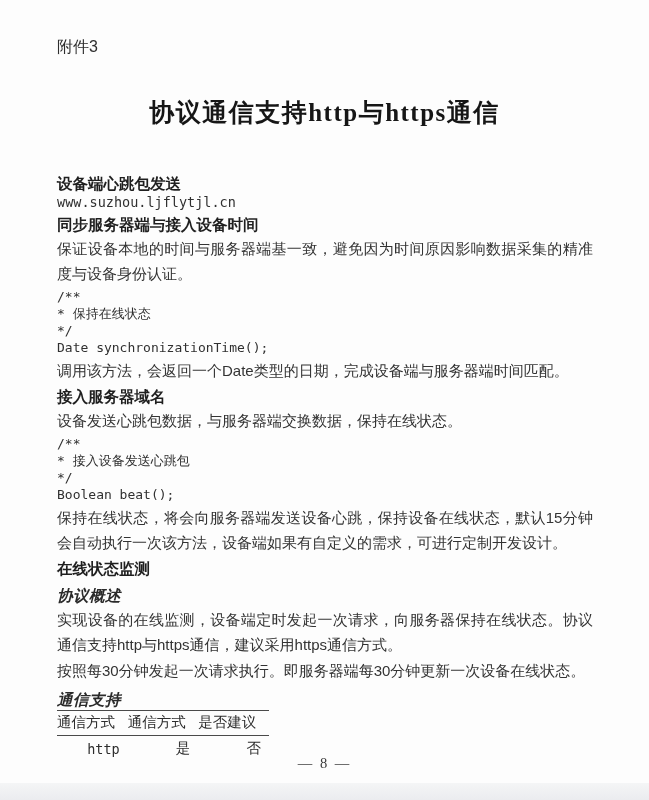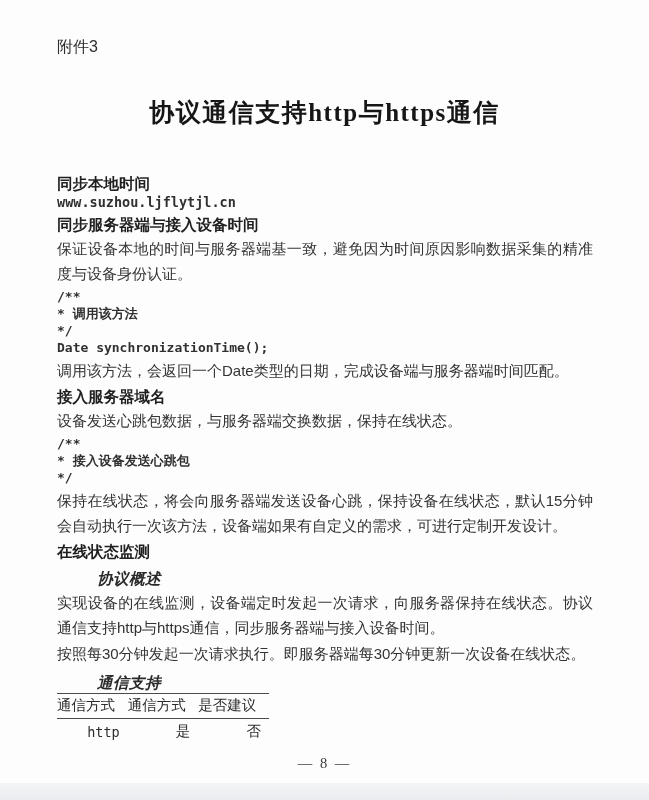--- a/index.html
+++ b/index.html
@@ -54,34 +54,32 @@
     color: #333333;
     text-align: justify;
     margin-top: 1px;
   }
   .mono-line {
     font-family: "DejaVu Sans Mono", monospace;
     font-size: 13.5px;
     line-height: 17px;
     color: #303030;
     white-space: pre;
-    font-weight: bold;
   }
   .code-block { margin: 2px 0; }
   .code-block .mono-line { font-size: 13px; }
   .sub-heading {
     font-style: italic;
     font-family: "Liberation Serif", serif;
     font-size: 15.5px;
     font-weight: 600;
     line-height: 21px;
     color: #2a2a2a;
     margin-top: 6px;
     letter-spacing: 0.5px;
-    margin-left: 40px;
   }
   .comm-table {
     border-collapse: collapse;
     width: 212px;
   }
   .comm-table th {
     font-size: 14.5px;
     font-weight: 400;
     color: #2d2d2d;
     text-align: left;
@@ -124,45 +122,46 @@
 
 <div class="photo">
   <div class="page">
 
     <div class="attachment">附件3</div>
 
     <div class="doc-title">协议通信支持http与https通信</div>
 
     <div class="content">
 
-      <div class="sec-heading">同步本地时间</div>
+      <div class="sec-heading">设备端心跳包发送</div>
       <div class="mono-line">www.suzhou.ljflytjl.cn</div>
 
       <div class="sec-heading">同步服务器端与接入设备时间</div>
       <p class="body-para">保证设备本地的时间与服务器端基一致，避免因为时间原因影响数据采集的精准度与设备身份认证。</p>
       <div class="code-block">
         <div class="mono-line">/**</div>
-        <div class="mono-line">* 调用该方法</div>
+        <div class="mono-line">* 保持在线状态</div>
         <div class="mono-line">*/</div>
         <div class="mono-line">Date synchronizationTime();</div>
       </div>
       <p class="body-para">调用该方法，会返回一个Date类型的日期，完成设备端与服务器端时间匹配。</p>
 
       <div class="sec-heading">接入服务器域名</div>
       <p class="body-para">设备发送心跳包数据，与服务器端交换数据，保持在线状态。</p>
       <div class="code-block">
         <div class="mono-line">/**</div>
         <div class="mono-line">* 接入设备发送心跳包</div>
         <div class="mono-line">*/</div>
+        <div class="mono-line">Boolean beat();</div>
       </div>
       <p class="body-para">保持在线状态，将会向服务器端发送设备心跳，保持设备在线状态，默认15分钟会自动执行一次该方法，设备端如果有自定义的需求，可进行定制开发设计。</p>
 
       <div class="sec-heading">在线状态监测</div>
       <div class="sub-heading">协议概述</div>
-      <p class="body-para">实现设备的在线监测，设备端定时发起一次请求，向服务器保持在线状态。协议通信支持http与https通信，同步服务器端与接入设备时间。</p>
+      <p class="body-para">实现设备的在线监测，设备端定时发起一次请求，向服务器保持在线状态。协议通信支持http与https通信，建议采用https通信方式。</p>
       <p class="body-para">按照每30分钟发起一次请求执行。即服务器端每30分钟更新一次设备在线状态。</p>
       <div class="sub-heading">通信支持</div>
 
       <table class="comm-table">
         <thead>
           <tr>
             <th>通信方式</th>
             <th>通信方式</th>
             <th>是否建议</th>
           </tr>

